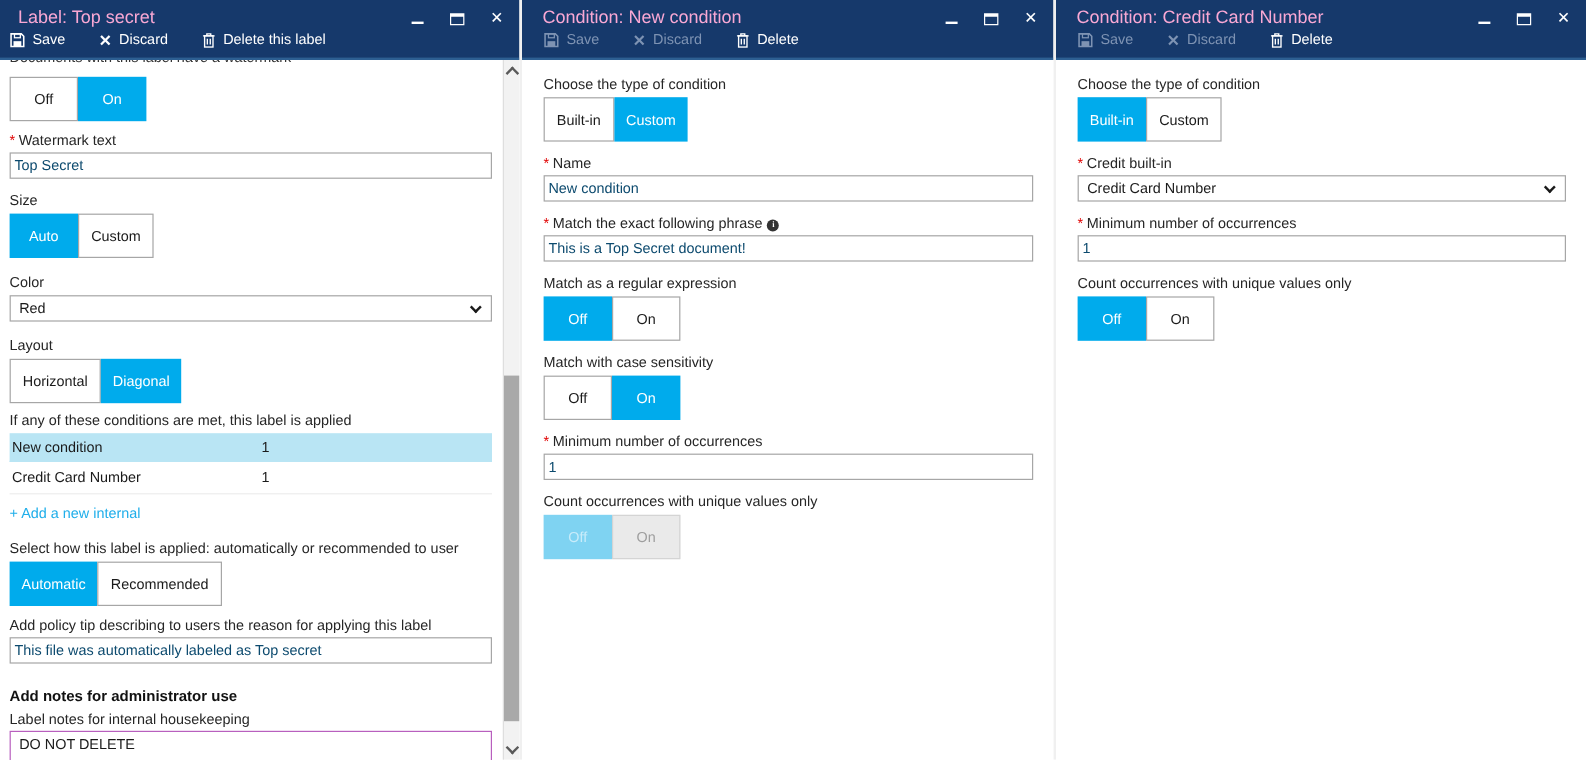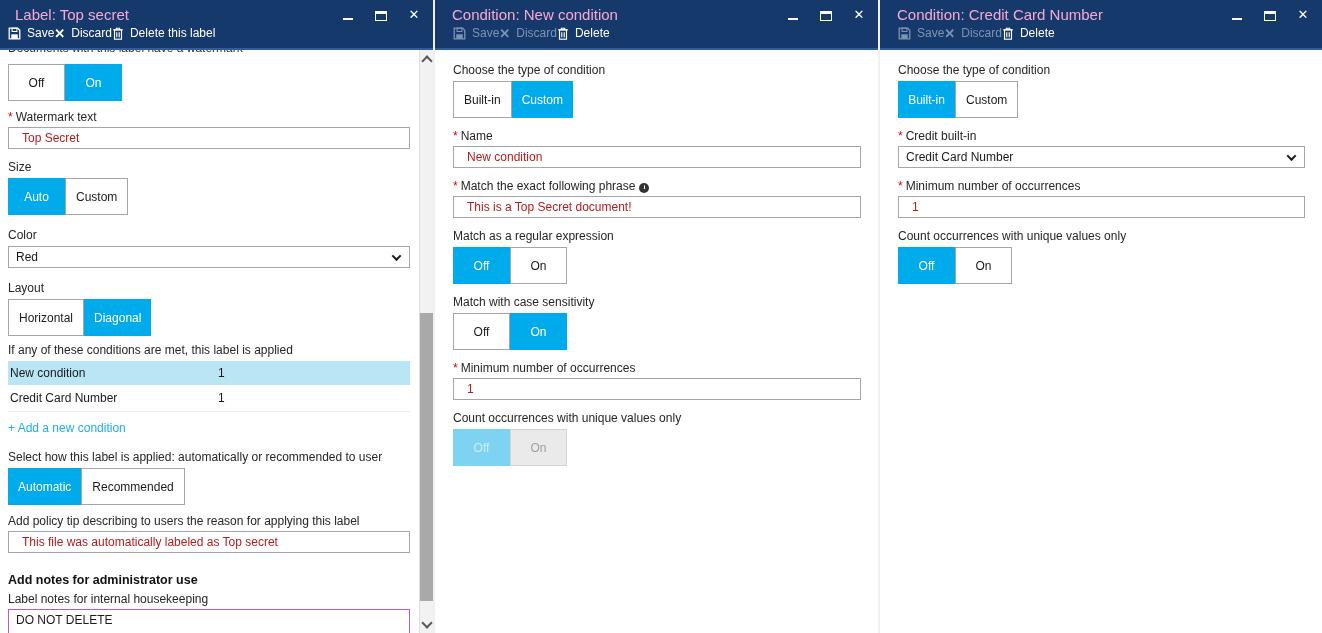--- a/index.html
+++ b/index.html
@@ -15,21 +15,21 @@
   .titlebar { display:flex; justify-content:space-between; align-items:flex-start;
               padding:6px 12px 0 15px; }
   .middle .titlebar, .right .titlebar { padding-left:17px; }
   .title { font-size:15px; color:#f9a8d4; white-space:nowrap; }
   .winctl { display:flex; gap:19px; align-items:center; height:16px; margin-top:1px; }
   .wbtn { display:flex; align-items:flex-end; justify-content:center; width:14px; height:14px; cursor:pointer; }
   .min-glyph { width:10px; height:2px; background:#fff; margin-bottom:2px; }
   .max-glyph { width:12px; height:10px; border:1px solid #fff; border-top:3px solid #fff; margin-bottom:1px; }
   .close-glyph { color:#fff; font-size:13px; line-height:14px; }
 
-  .cmdbar { display:flex; align-items:center; padding-left:8px; margin-top:3px; }
+  .cmdbar { display:flex; gap:28px; align-items:center; padding-left:8px; margin-top:3px; }
   .middle .cmdbar, .right .cmdbar { padding-left:18px; }
   .cmd { display:flex; gap:6px; align-items:center; color:#ffffff; font-size:12px; cursor:pointer; }
   .cmd.disabled { color:#7E93B3; }
   .cmd svg { display:block; }
   .xglyph { font-size:13px; font-weight:bold; line-height:13px; }
 
   
   .content { padding:0 23px 0 8px; position:relative; }
   .middle .content, .right .content { padding:0 17px 0 18px; }
 
@@ -41,22 +41,22 @@
   .bold-h { font-size:12.5px; font-weight:700; color:#111; line-height:15px; }
 
   .tg { display:inline-flex; }
   .opt { min-width:57px; height:37px; display:inline-flex; align-items:center; justify-content:center;
          font-size:12px; padding:0 10px; cursor:pointer; white-space:nowrap; }
   .opt.sel   { background:#00ABEC; color:#fff; }
   .opt.unsel { background:#fff; border:1px solid #A6A6A6; color:#1a1a1a; }
   .opt.dsel  { background:#7FD3F2; color:#C9ECFA; }
   .opt.dunsel{ background:#EAEAEA; border:1px solid #D4D4D4; color:#9E9E9E; }
 
-  .inp { width:100%; height:22px; border:1px solid #A6A6A6; font-size:12px; padding:0 13px;
-         color:#b91c1c; font-family:inherit; background:#fff; }
+  .inp { width:100%; height:22px; border:1px solid #A6A6A6; font-size:12px; padding:0 3px;
+         color:#0c4a6e; font-family:inherit; background:#fff; }
   .notes { width:100%; height:50px; border:1px solid #B85FBE; font-size:12px; padding:3px 7px;
            color:#1a1a1a; font-family:inherit; resize:none; }
 
   .dd { height:22px; border:1px solid #A6A6A6; background:#fff; display:flex; align-items:center;
         justify-content:space-between; padding:0 9px 0 7px; font-size:12px; color:#1a1a1a; cursor:pointer; }
   .chev { width:7px; height:7px; border-right:2px solid #1a1a1a; border-bottom:2px solid #1a1a1a;
           transform:rotate(45deg) translate(-1px,-1px); }
 
   .info-i { display:inline-flex; align-items:center; justify-content:center; width:10px; height:10px;
             border-radius:50%; background:#333; color:#fff; font-size:7px; font-weight:700;
@@ -162,21 +162,21 @@
     <div class="lbl mt8">If any of these conditions are met, this label is applied</div>
 
     <div class="trow sel">
       <span class="c1">New condition</span>
       <span>1</span>
     </div>
     <div class="trow">
       <span class="c1">Credit Card Number</span>
       <span>1</span>
     </div>
-    <div class="link mt9">+ Add a new condition</div>
+    <div class="link mt9">+ Add a new internal</div>
 
     <div class="lbl mt16">Select how this label is applied: automatically or recommended to user</div>
     <div class="tg mt4">
       <span class="opt sel">Automatic</span>
       <span class="opt unsel">Recommended</span>
     </div>
 
     <div class="lbl mt10">Add policy tip describing to users the reason for applying this label</div>
     <input class="inp mt3" value="This file was automatically labeled as Top secret" style="">
 

